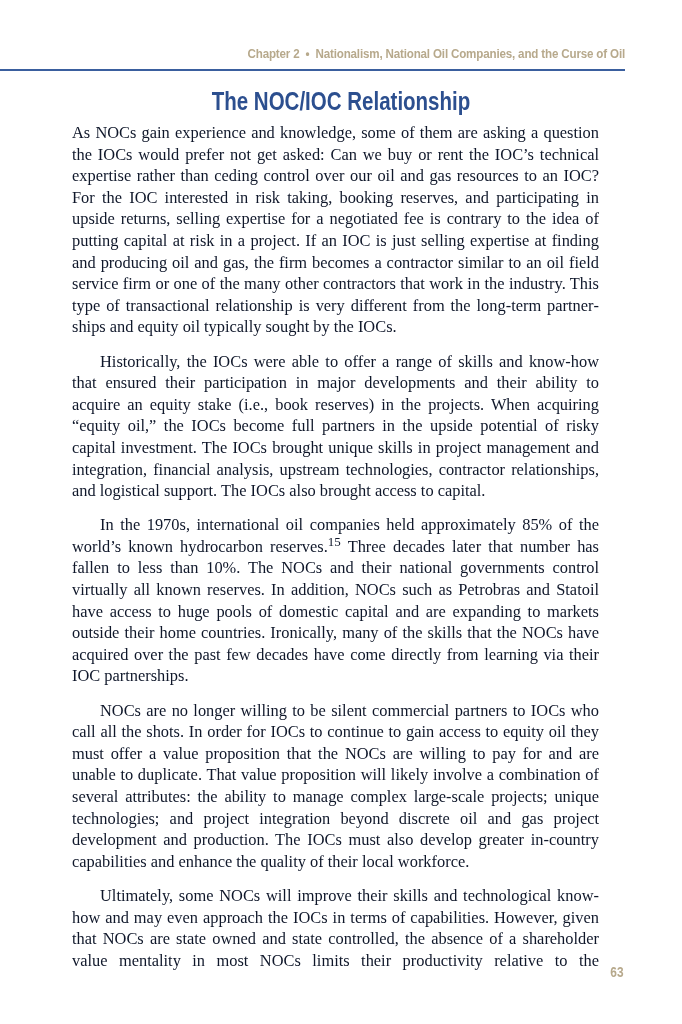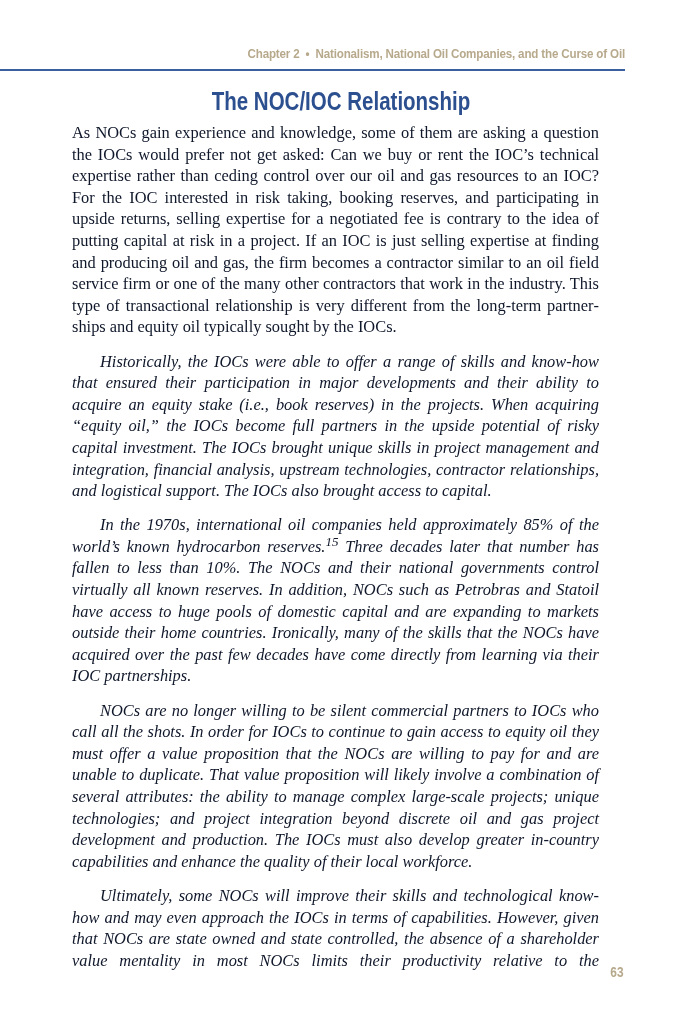--- a/index.html
+++ b/index.html
@@ -64,21 +64,20 @@
     line-height: 21.6px;
     color: #0f172a;
     text-align: justify;
     hyphens: manual;
   }
   .body-text p {
     margin: 0 0 12.6px 0;
   }
   .body-text p.indent {
     text-indent: 28px;
-    font-style: italic;
   }
   .body-text sup {
     font-size: 13px;
     line-height: 0;
     vertical-align: 6px;
   }
   .page-number {
     position: absolute;
     right: 58px;
     top: 964px;

